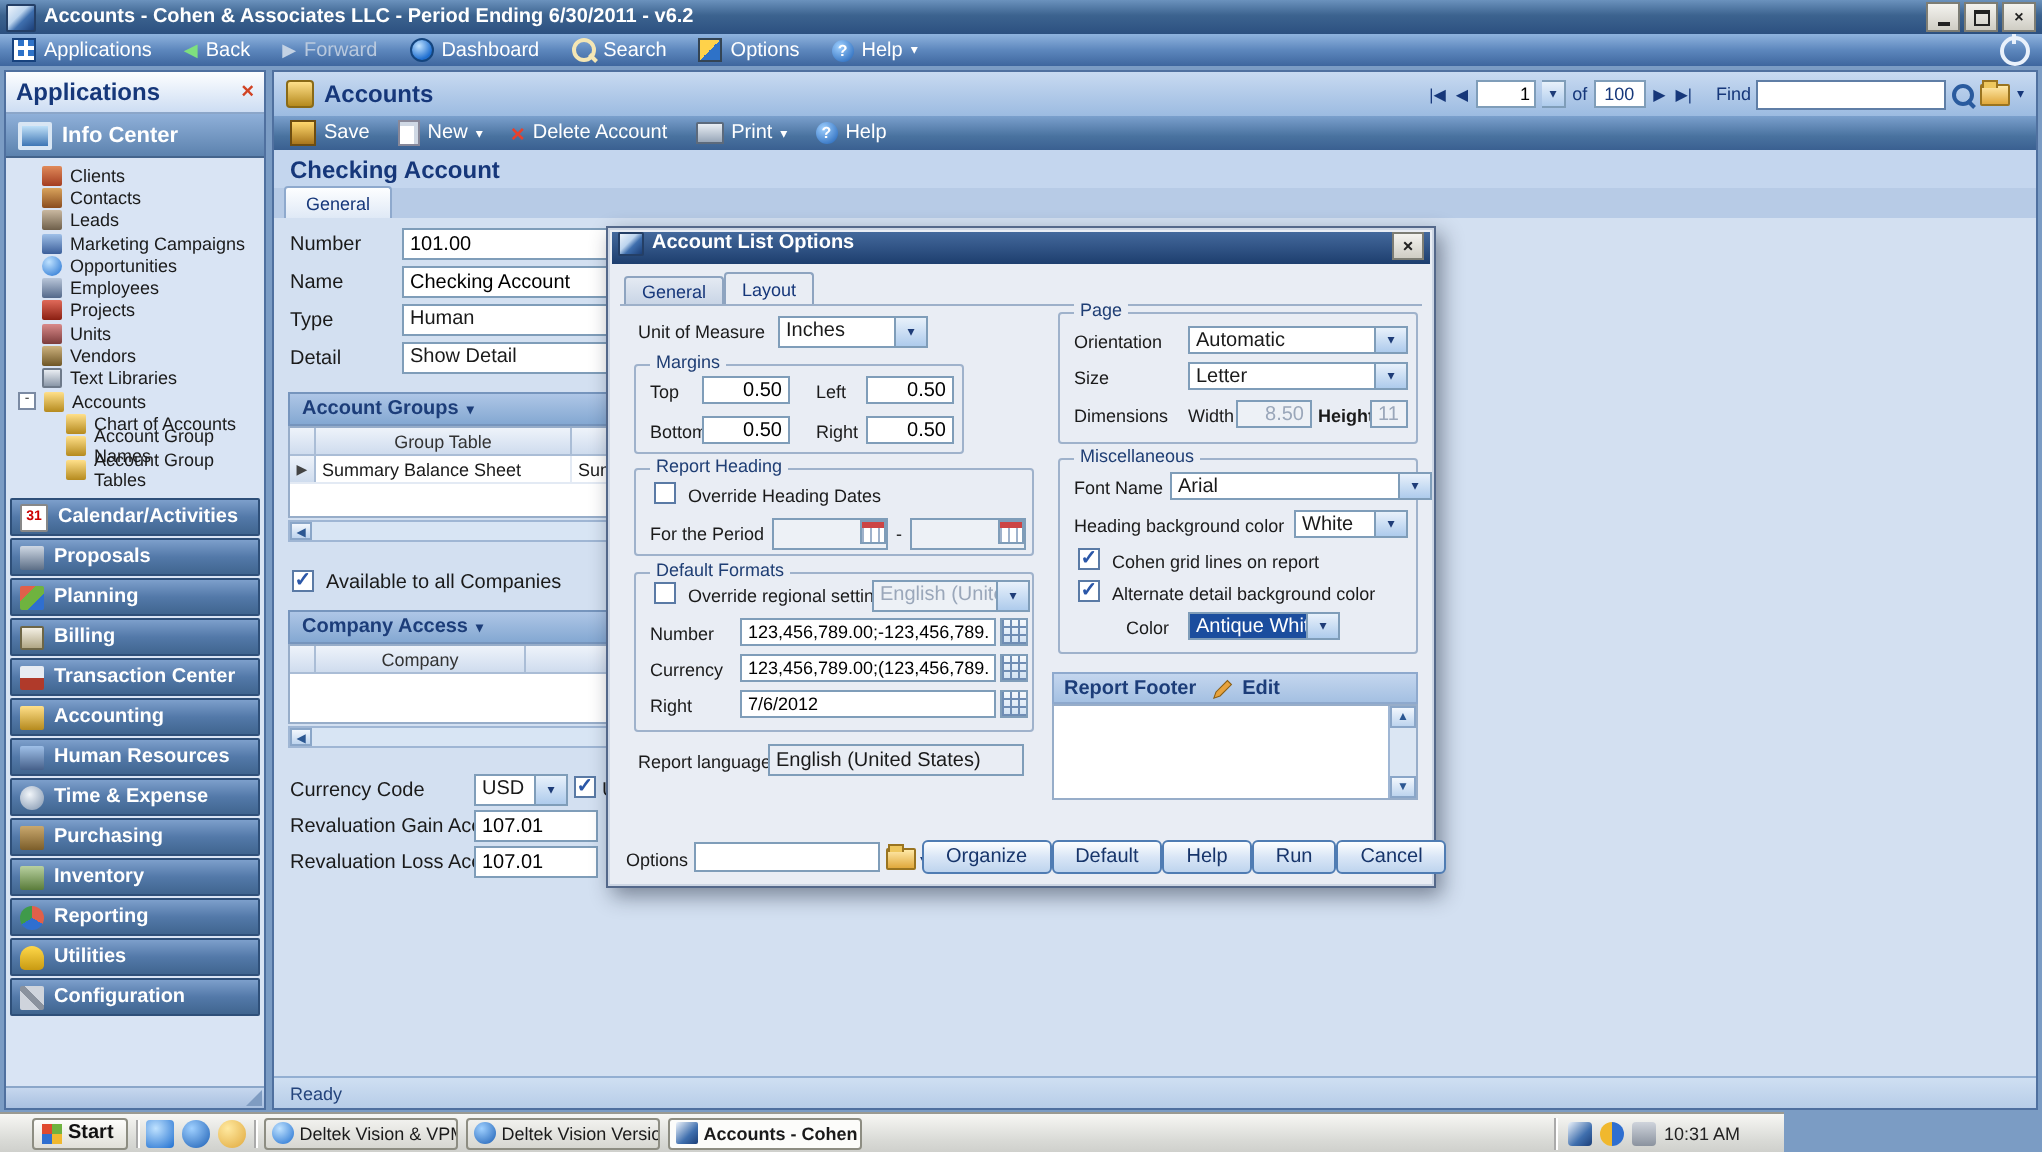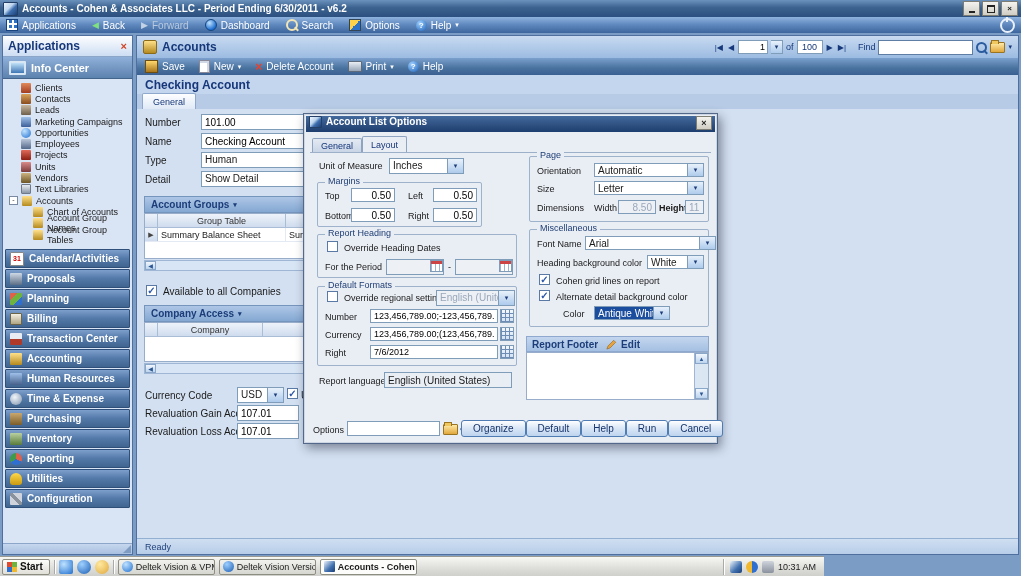--- a/index.html
+++ b/index.html
@@ -158,22 +158,22 @@
   .rf-body{position:absolute;background:#fff;border:1px solid #97adc9;box-sizing:border-box;}
   .vscroll{position:absolute;right:0;top:0;bottom:0;width:13px;background:#dbe6f3;border-left:1px solid #9fb6d4;
     display:flex;flex-direction:column;justify-content:space-between;}
   .vbtn{height:11px;background:linear-gradient(#f2f7fd,#bdd4ee);border:1px solid #8aa6c8;color:#2b5792;
     font-size:6px;display:flex;align-items:center;justify-content:center;box-sizing:border-box;}
   .dbtn{height:17px;padding:0 11px;background:linear-gradient(#fdfeff,#d9e6f6 50%,#bed4ee);
     border:1px solid #4f7cb3;border-radius:3px;color:#17356b;font-size:10px;display:flex;align-items:center;box-sizing:border-box;}
   .sel{background:#1b4d9e;color:#fff;}
 
   
-  #taskbar{left:0;top:556px;width:824px;height:20px;background:linear-gradient(#f7f7f4,#d9dad6 70%,#cfd0cc);
-    border-top:1px solid #9a9a92;display:flex;align-items:center;padding:0 2px;box-sizing:border-box;gap:4px;}
+  #taskbar{left:0;top:556px;width:892px;height:20px;background:linear-gradient(#f7f7f4,#d9dad6 70%,#cfd0cc);
+    border-top:1px solid #9a9a92;display:flex;align-items:center;padding:0 16px;box-sizing:border-box;gap:4px;}
   .startbtn{height:16px;padding:0 6px 0 4px;background:linear-gradient(#fdfdfb,#e0dfd8);border:1px solid #8d8d82;
     border-radius:2px;display:flex;align-items:center;gap:3px;font-weight:bold;font-size:10px;color:#111;box-sizing:border-box;}
   .winflag{width:10px;height:10px;background:
      linear-gradient(90deg,#e04a2f 50%,#6fb33f 50%) 0 0/10px 5px no-repeat,
      linear-gradient(90deg,#2f6fd0 50%,#f0b82e 50%) 0 5px/10px 5px no-repeat;}
   .tsep{width:1px;height:14px;background:#aaa;box-shadow:1px 0 0 #fff;}
   .ql{width:14px;height:14px;border-radius:2px;}
   .taskbtn{width:97px;height:16px;background:linear-gradient(#f1f1ee,#d7d7d1);border:1px solid #8d8d82;border-radius:2px;
     display:flex;align-items:center;gap:3px;padding:0 3px;font-size:9px;box-sizing:border-box;overflow:hidden;white-space:nowrap;}
   .taskbtn.active{background:#fcfcfa;font-weight:bold;}

